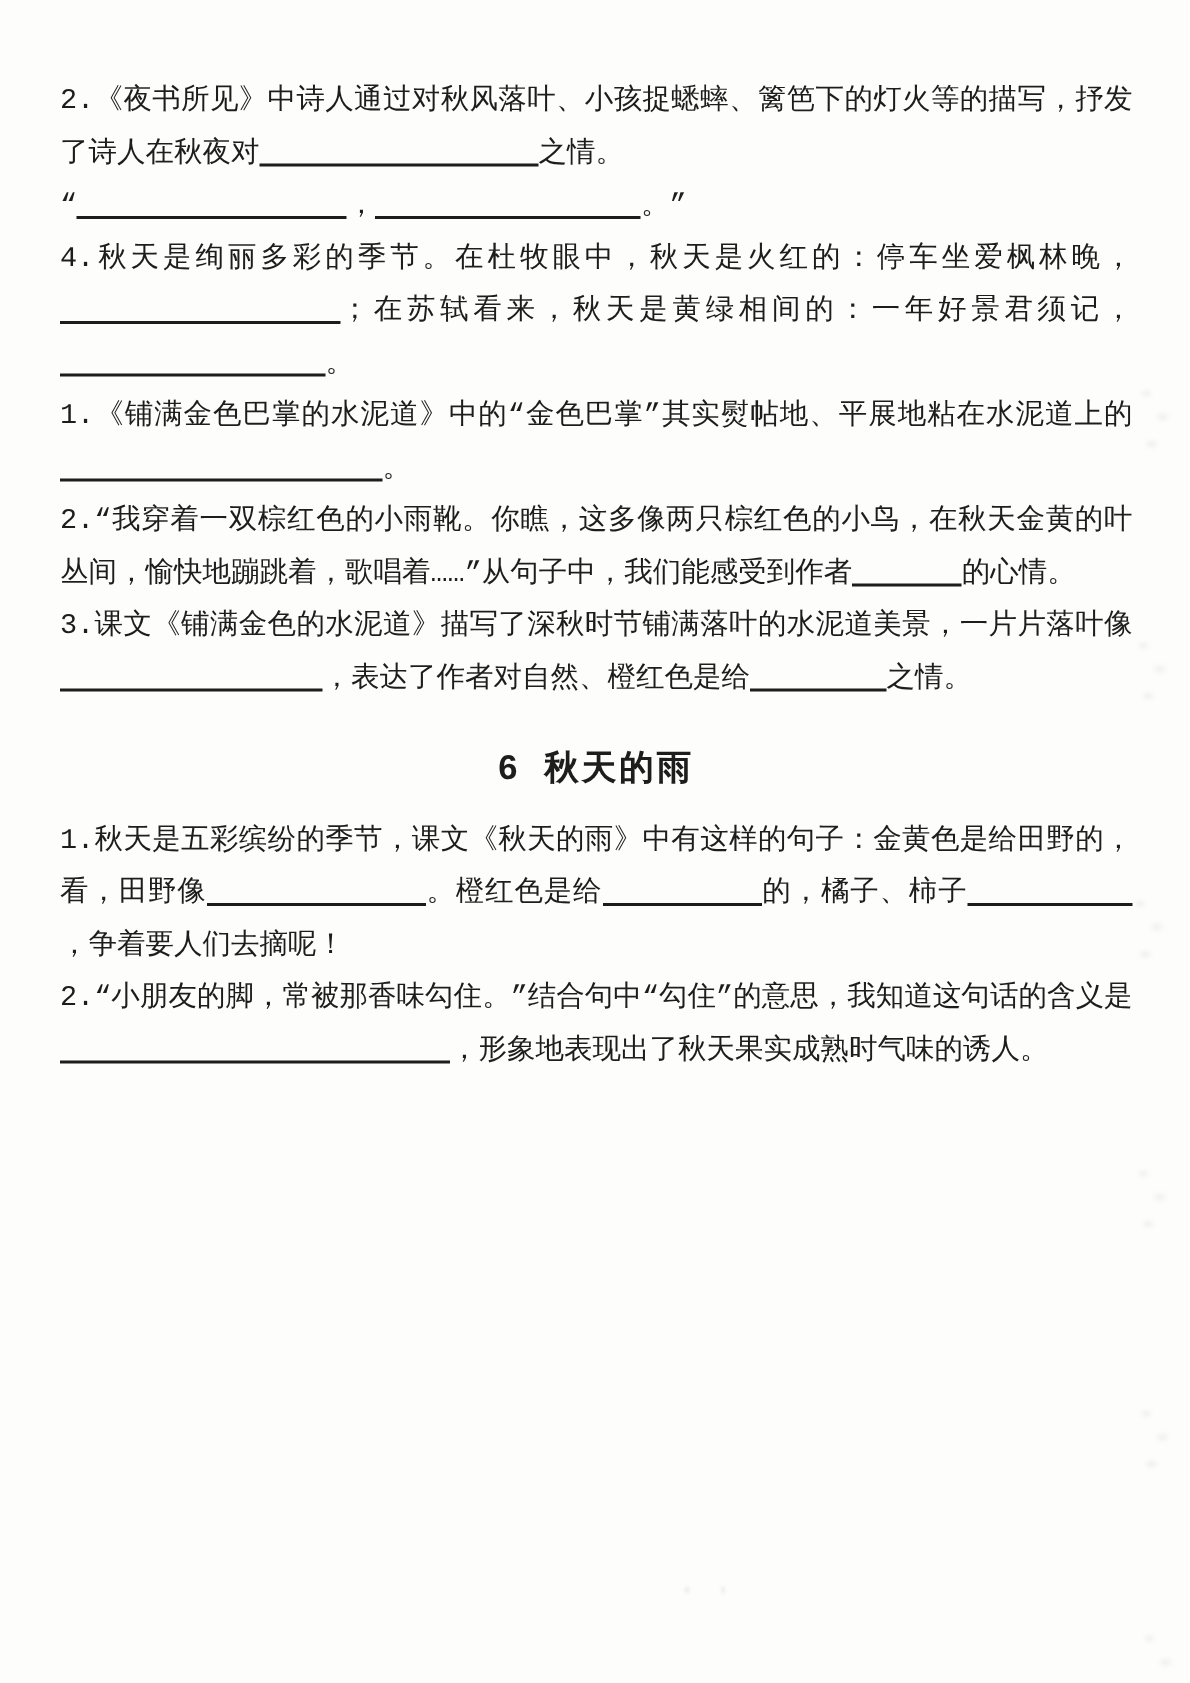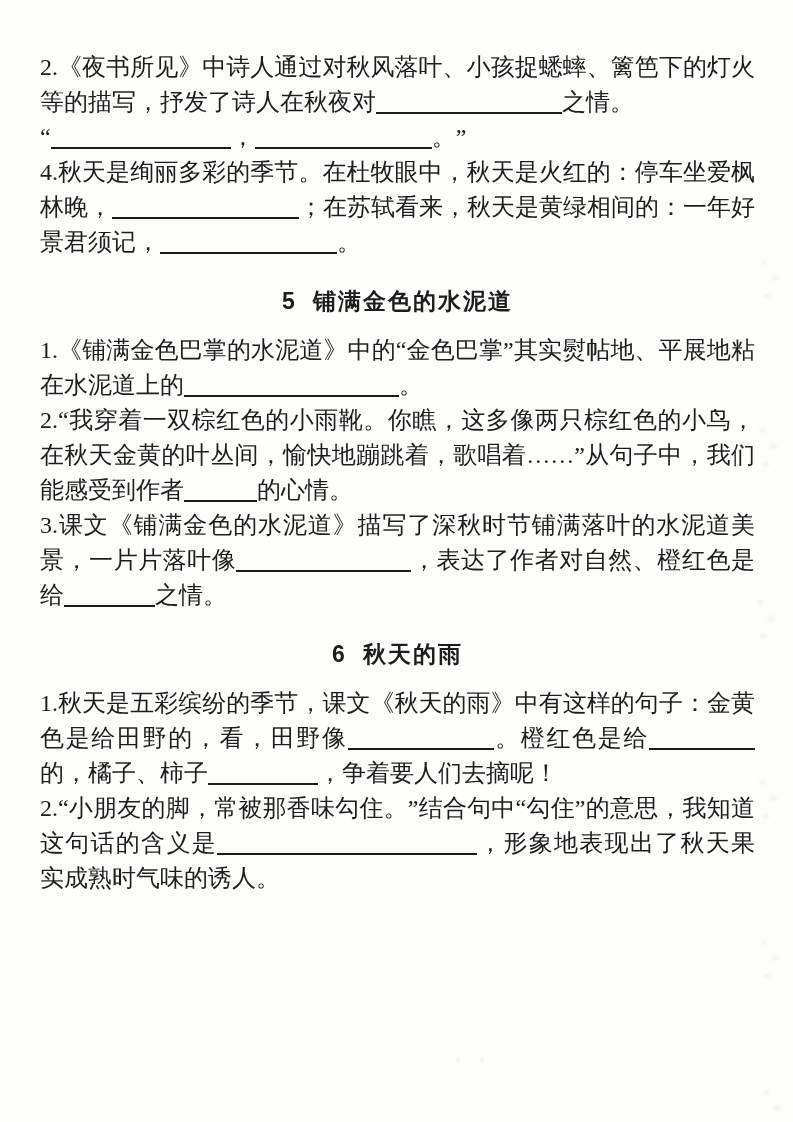--- a/index.html
+++ b/index.html
@@ -4,23 +4,24 @@
 <style>
   :root { --ink:#1d1d1d; --paper:#fdfdfc; }
   html,body { margin:0; padding:0; }
   body { background:#ffffff; font-family:"Liberation Serif","DejaVu Serif",serif; }
   .page {
     position:relative; width:793px; height:1122px;
     background:var(--paper); overflow:hidden; color:var(--ink);
   }
   .content { position:absolute; left:40px; top:50px; width:715px; }
   p.q {
-    margin:0; font-size:24px; line-height:35px;
+    margin:0; font-size:19px; line-height:35px;
     text-align:justify; color:var(--ink);
     word-break:break-all;
+    font-family:Liberation Mono, monospace;
   }
   p.q.wide { letter-spacing:0.12em; }
   .blank {
     display:inline-block; height:10px; width:120px;
     border-bottom:2px solid var(--ink);
     margin-bottom:-4px;
   }
   h2.lesson-heading {
     margin:26px 0 16px 0; text-align:center;
     font-size:23px; font-weight:bold; color:var(--ink);
@@ -55,23 +56,20 @@
       </p>
       <p class="q">
         <span>“</span><span class="blank" style="width: 180px;"></span><span>，</span><span class="blank" style="width: 177px;"></span><span>。”</span>
       </p>
       <p class="q">
         <span>4.秋天是绚丽多彩的季节。在杜牧眼中，秋天是火红的：停车坐爱枫林晚，</span><span class="blank" style="width: 187px;"></span><span>；在苏轼看来，秋天是黄绿相间的：一年好景君须记，</span><span class="blank" style="width: 177px;"></span><span>。</span>
       </p>
     </section>
 
     <section>
-      <h2 class="lesson-heading">
-        <span class="num">5</span><span>铺满金色的水泥道</span>
-      </h2>
       <p class="q">
         <span>1.《铺满金色巴掌的水泥道》中的“金色巴掌”其实熨帖地、平展地粘在水泥道上的</span><span class="blank" style="width: 215px;"></span><span>。</span>
       </p>
       <p class="q">
         <span>2.“我穿着一双棕红色的小雨靴。你瞧，这多像两只棕红色的小鸟，在秋天金黄的叶丛间，愉快地蹦跳着，歌唱着……”从句子中，我们能感受到作者</span><span class="blank" style="width: 73px;"></span><span>的心情。</span>
       </p>
       <p class="q">
         <span>3.课文《铺满金色的水泥道》描写了深秋时节铺满落叶的水泥道美景，一片片落叶像</span><span class="blank" style="width: 175px;"></span><span>，表达了作者对自然、橙红色是给</span><span class="blank" style="width: 91px;"></span><span>之情。</span>
       </p>
     </section>

